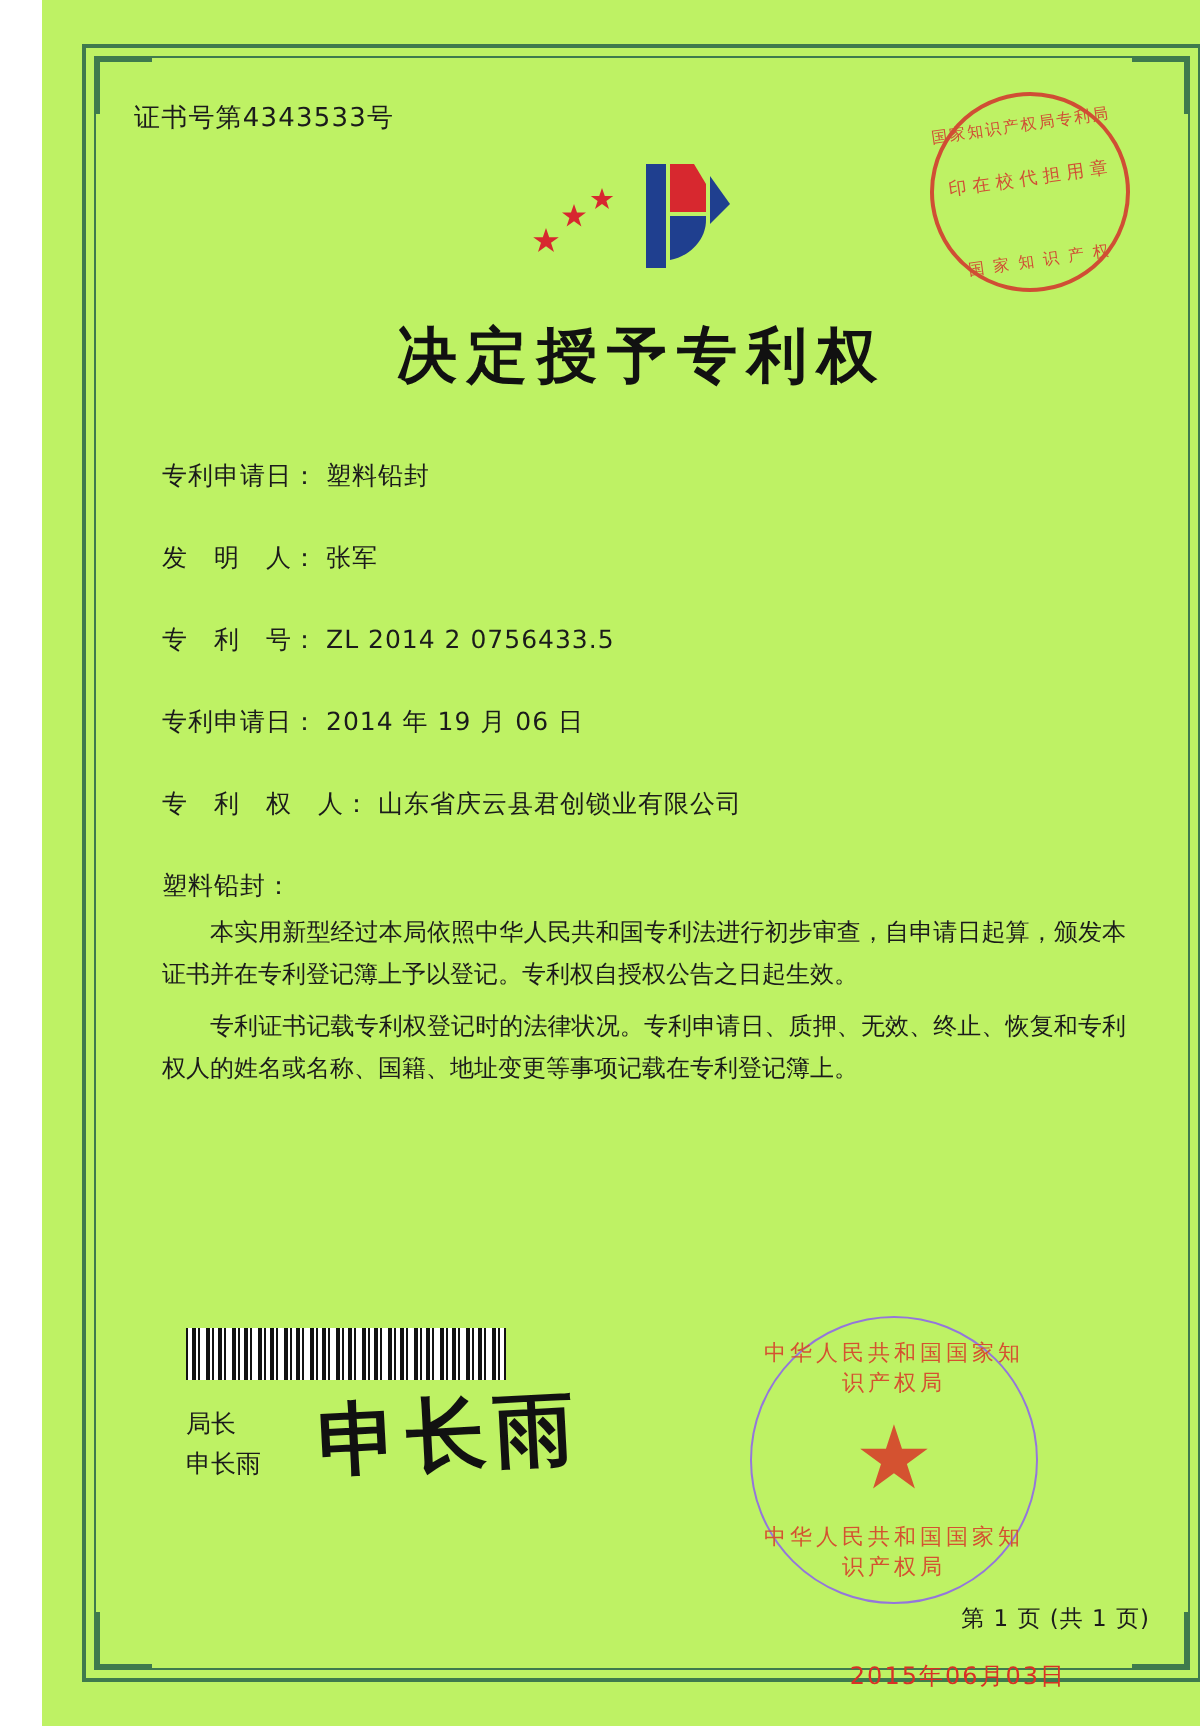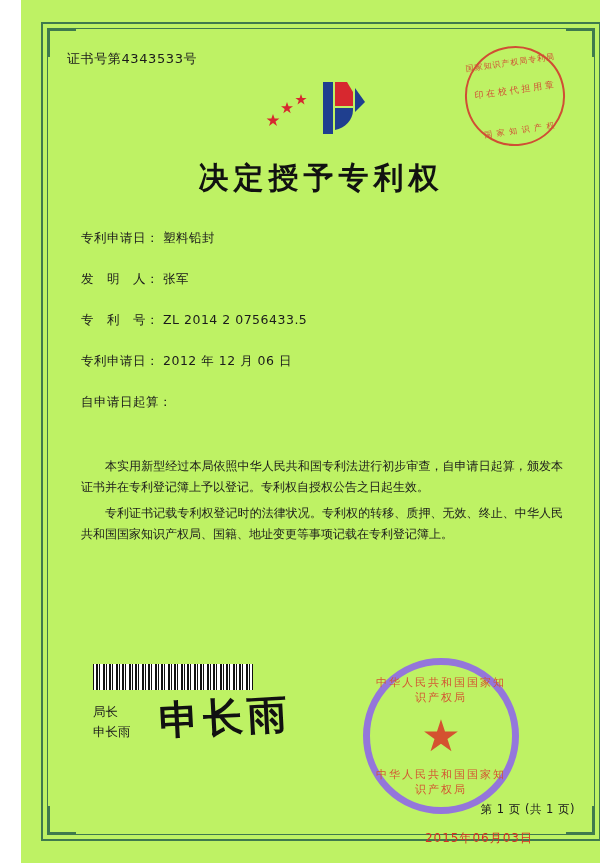--- a/index.html
+++ b/index.html
@@ -206,21 +206,21 @@
     letter-spacing: 1px;
     font-family: "DejaVu Sans", sans-serif;
   }
 
   .seal-main {
     position: absolute;
     right: 56px;
     top: 608px;
     width: 142px;
     height: 142px;
-    border: 7px solid #8b5cf6;
+    border: 1px solid #8b5cf6;
     border-radius: 50%;
     color: #d93025;
     opacity: 0.82;
   }
   .seal-main .ring-top,
   .seal-main .ring-bottom {
     position: absolute;
     left: 0; right: 0;
     text-align: center;
     font-size: 11px;
@@ -304,30 +304,34 @@
       <div class="field-row">
         <span class="field-label">发　明　人：</span>
         <span class="field-value">张军</span>
       </div>
       <div class="field-row">
         <span class="field-label">专　利　号：</span>
         <span class="field-value">ZL 2014 2 0756433.5</span>
       </div>
       <div class="field-row">
         <span class="field-label">专利申请日：</span>
-        <span class="field-value">2012 年 12 月 06 日</span>
-      </div>
-      <div class="field-row">
-        <span class="field-label">自申请日起算：</span>
+        <span class="field-value">2014 年 19 月 06 日</span>
+      </div>
+      <div class="field-row">
+        <span class="field-label">专　利　权　人：</span>
+        <span class="field-value">山东省庆云县君创锁业有限公司</span>
+      </div>
+      <div class="field-row">
+        <span class="field-label">塑料铅封：</span>
       </div>
     </div>
 
     <div class="paragraphs">
       <p>本实用新型经过本局依照中华人民共和国专利法进行初步审查，自申请日起算，颁发本证书并在专利登记簿上予以登记。专利权自授权公告之日起生效。</p>
-      <p>专利证书记载专利权登记时的法律状况。专利权的转移、质押、无效、终止、中华人民共和国国家知识产权局、国籍、地址变更等事项记载在专利登记簿上。</p>
+      <p>专利证书记载专利权登记时的法律状况。专利申请日、质押、无效、终止、恢复和专利权人的姓名或名称、国籍、地址变更等事项记载在专利登记簿上。</p>
     </div>
 
     <div class="barcode"></div>
 
     <div class="signature-block">
       <div>局长</div>
       <div>申长雨</div>
     </div>
 
     <div class="hand-sign">申长雨</div>

